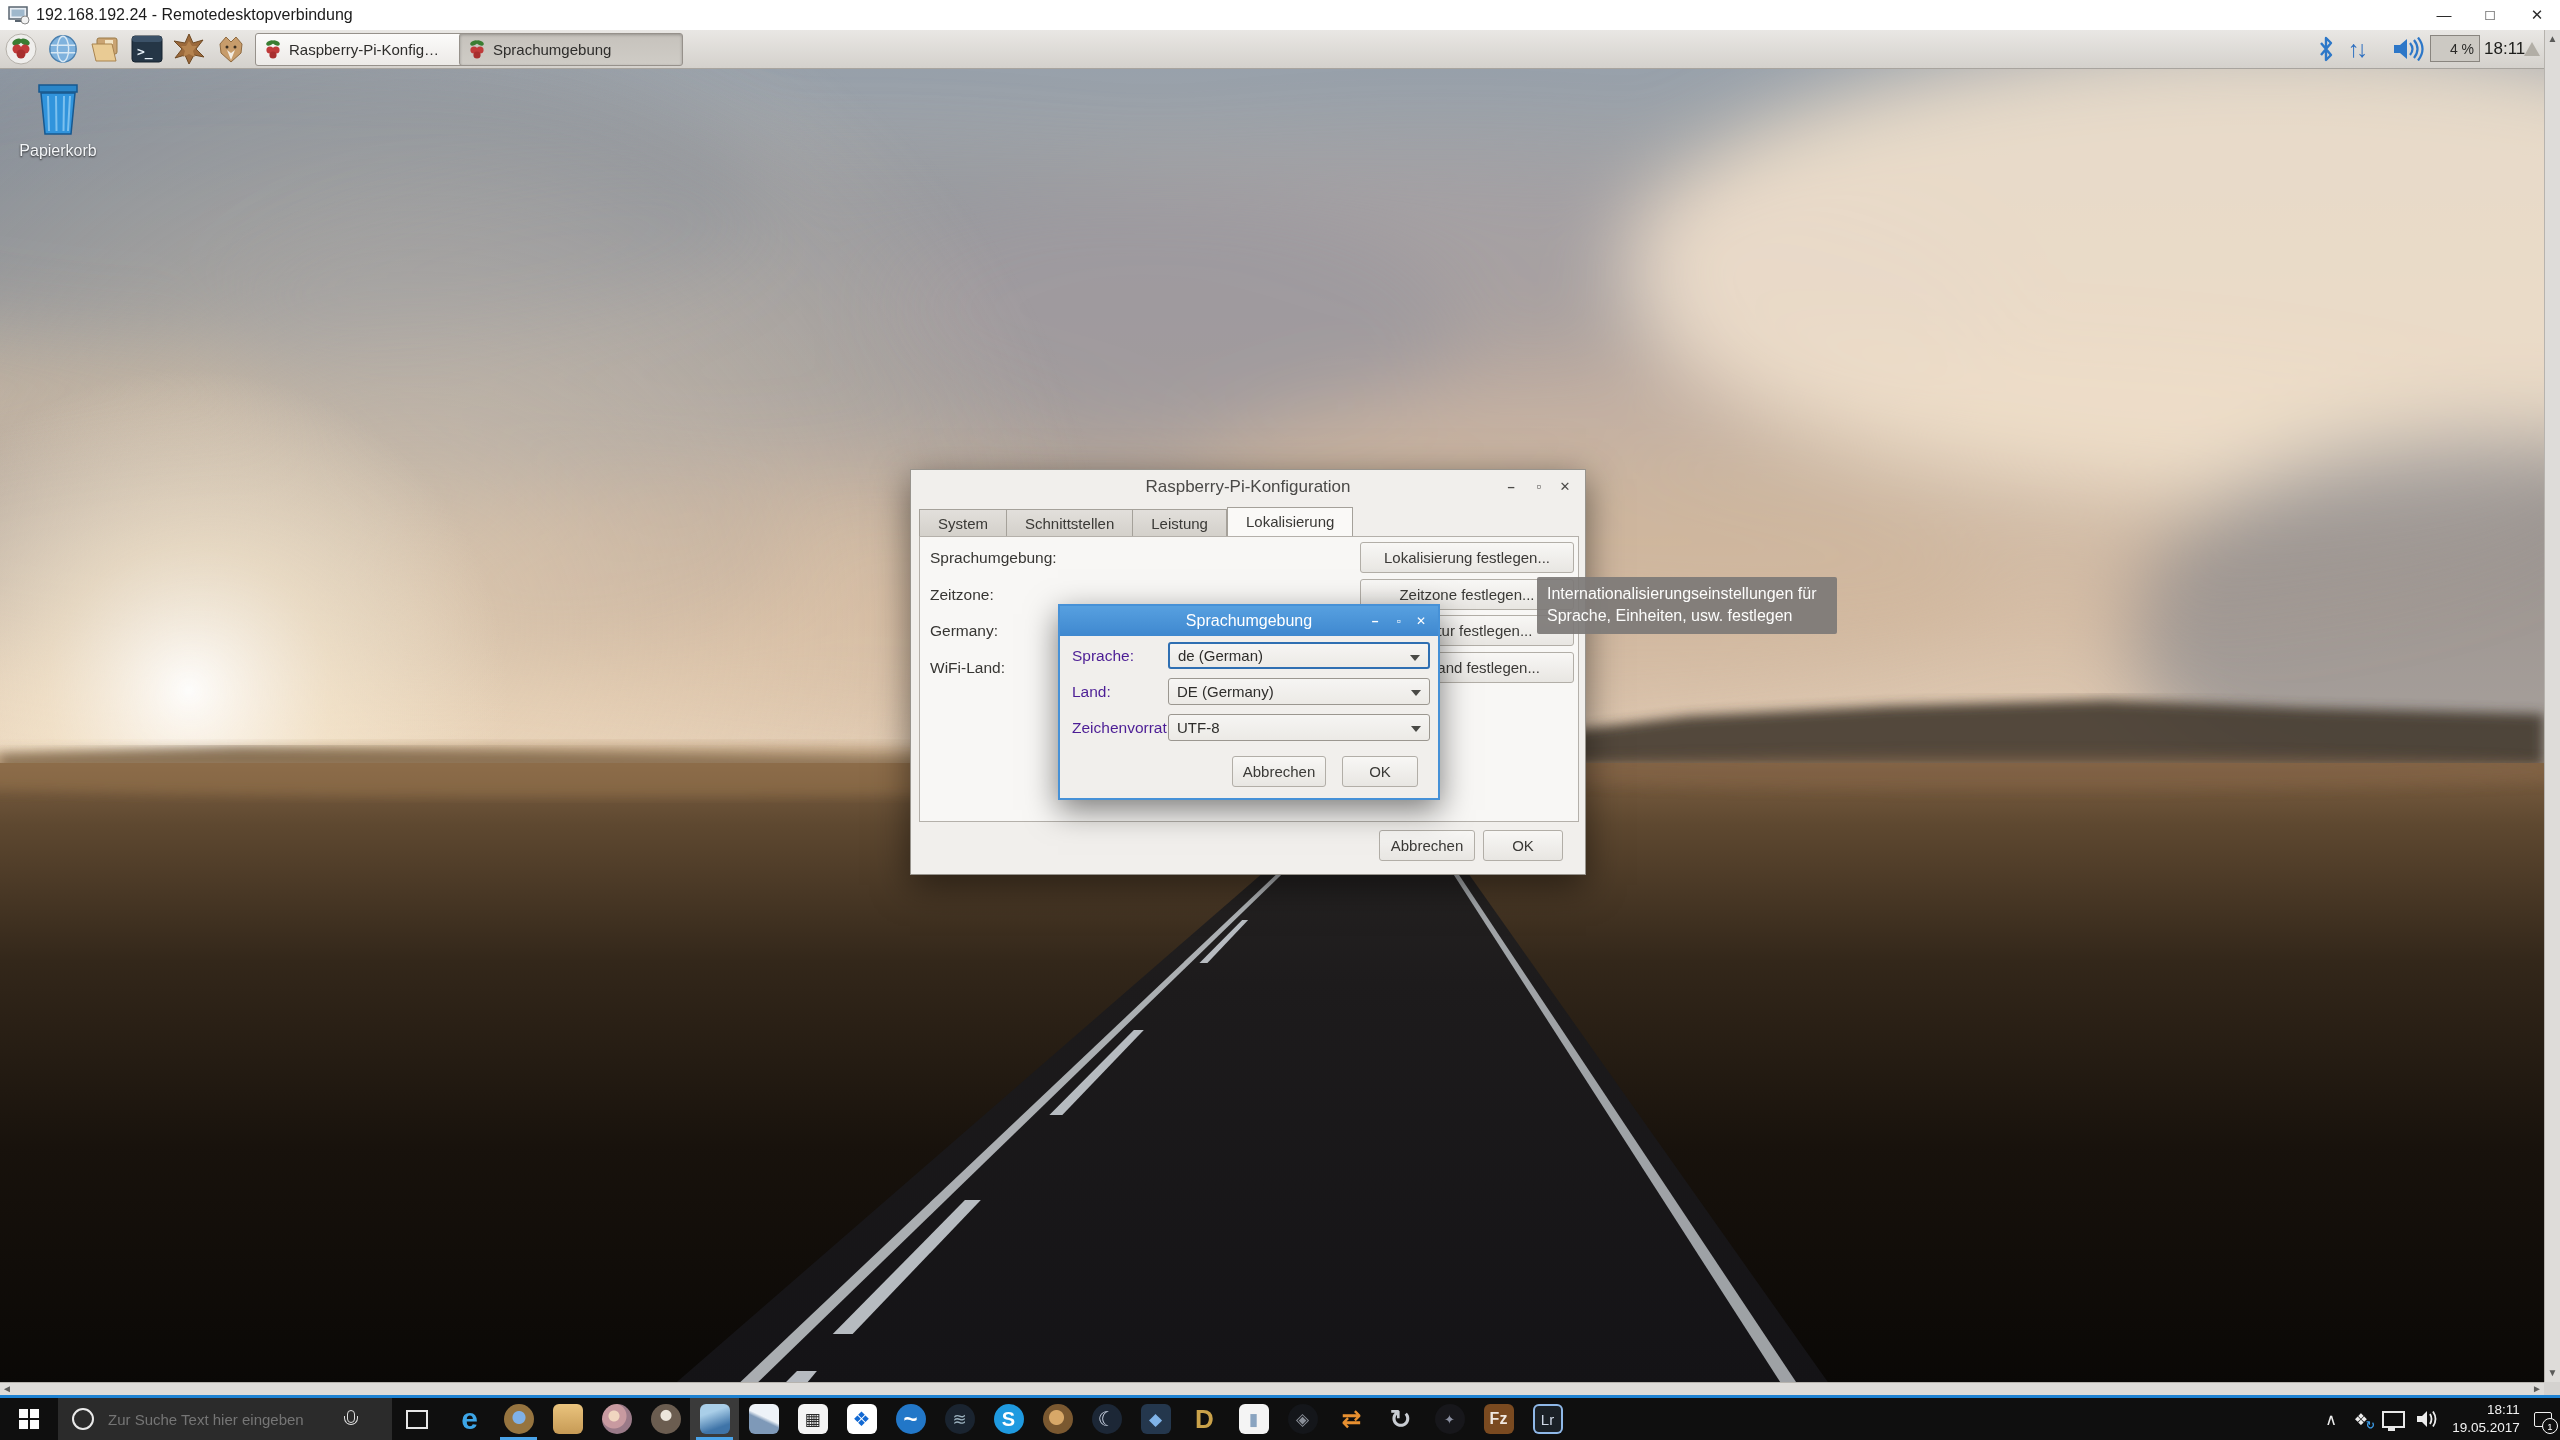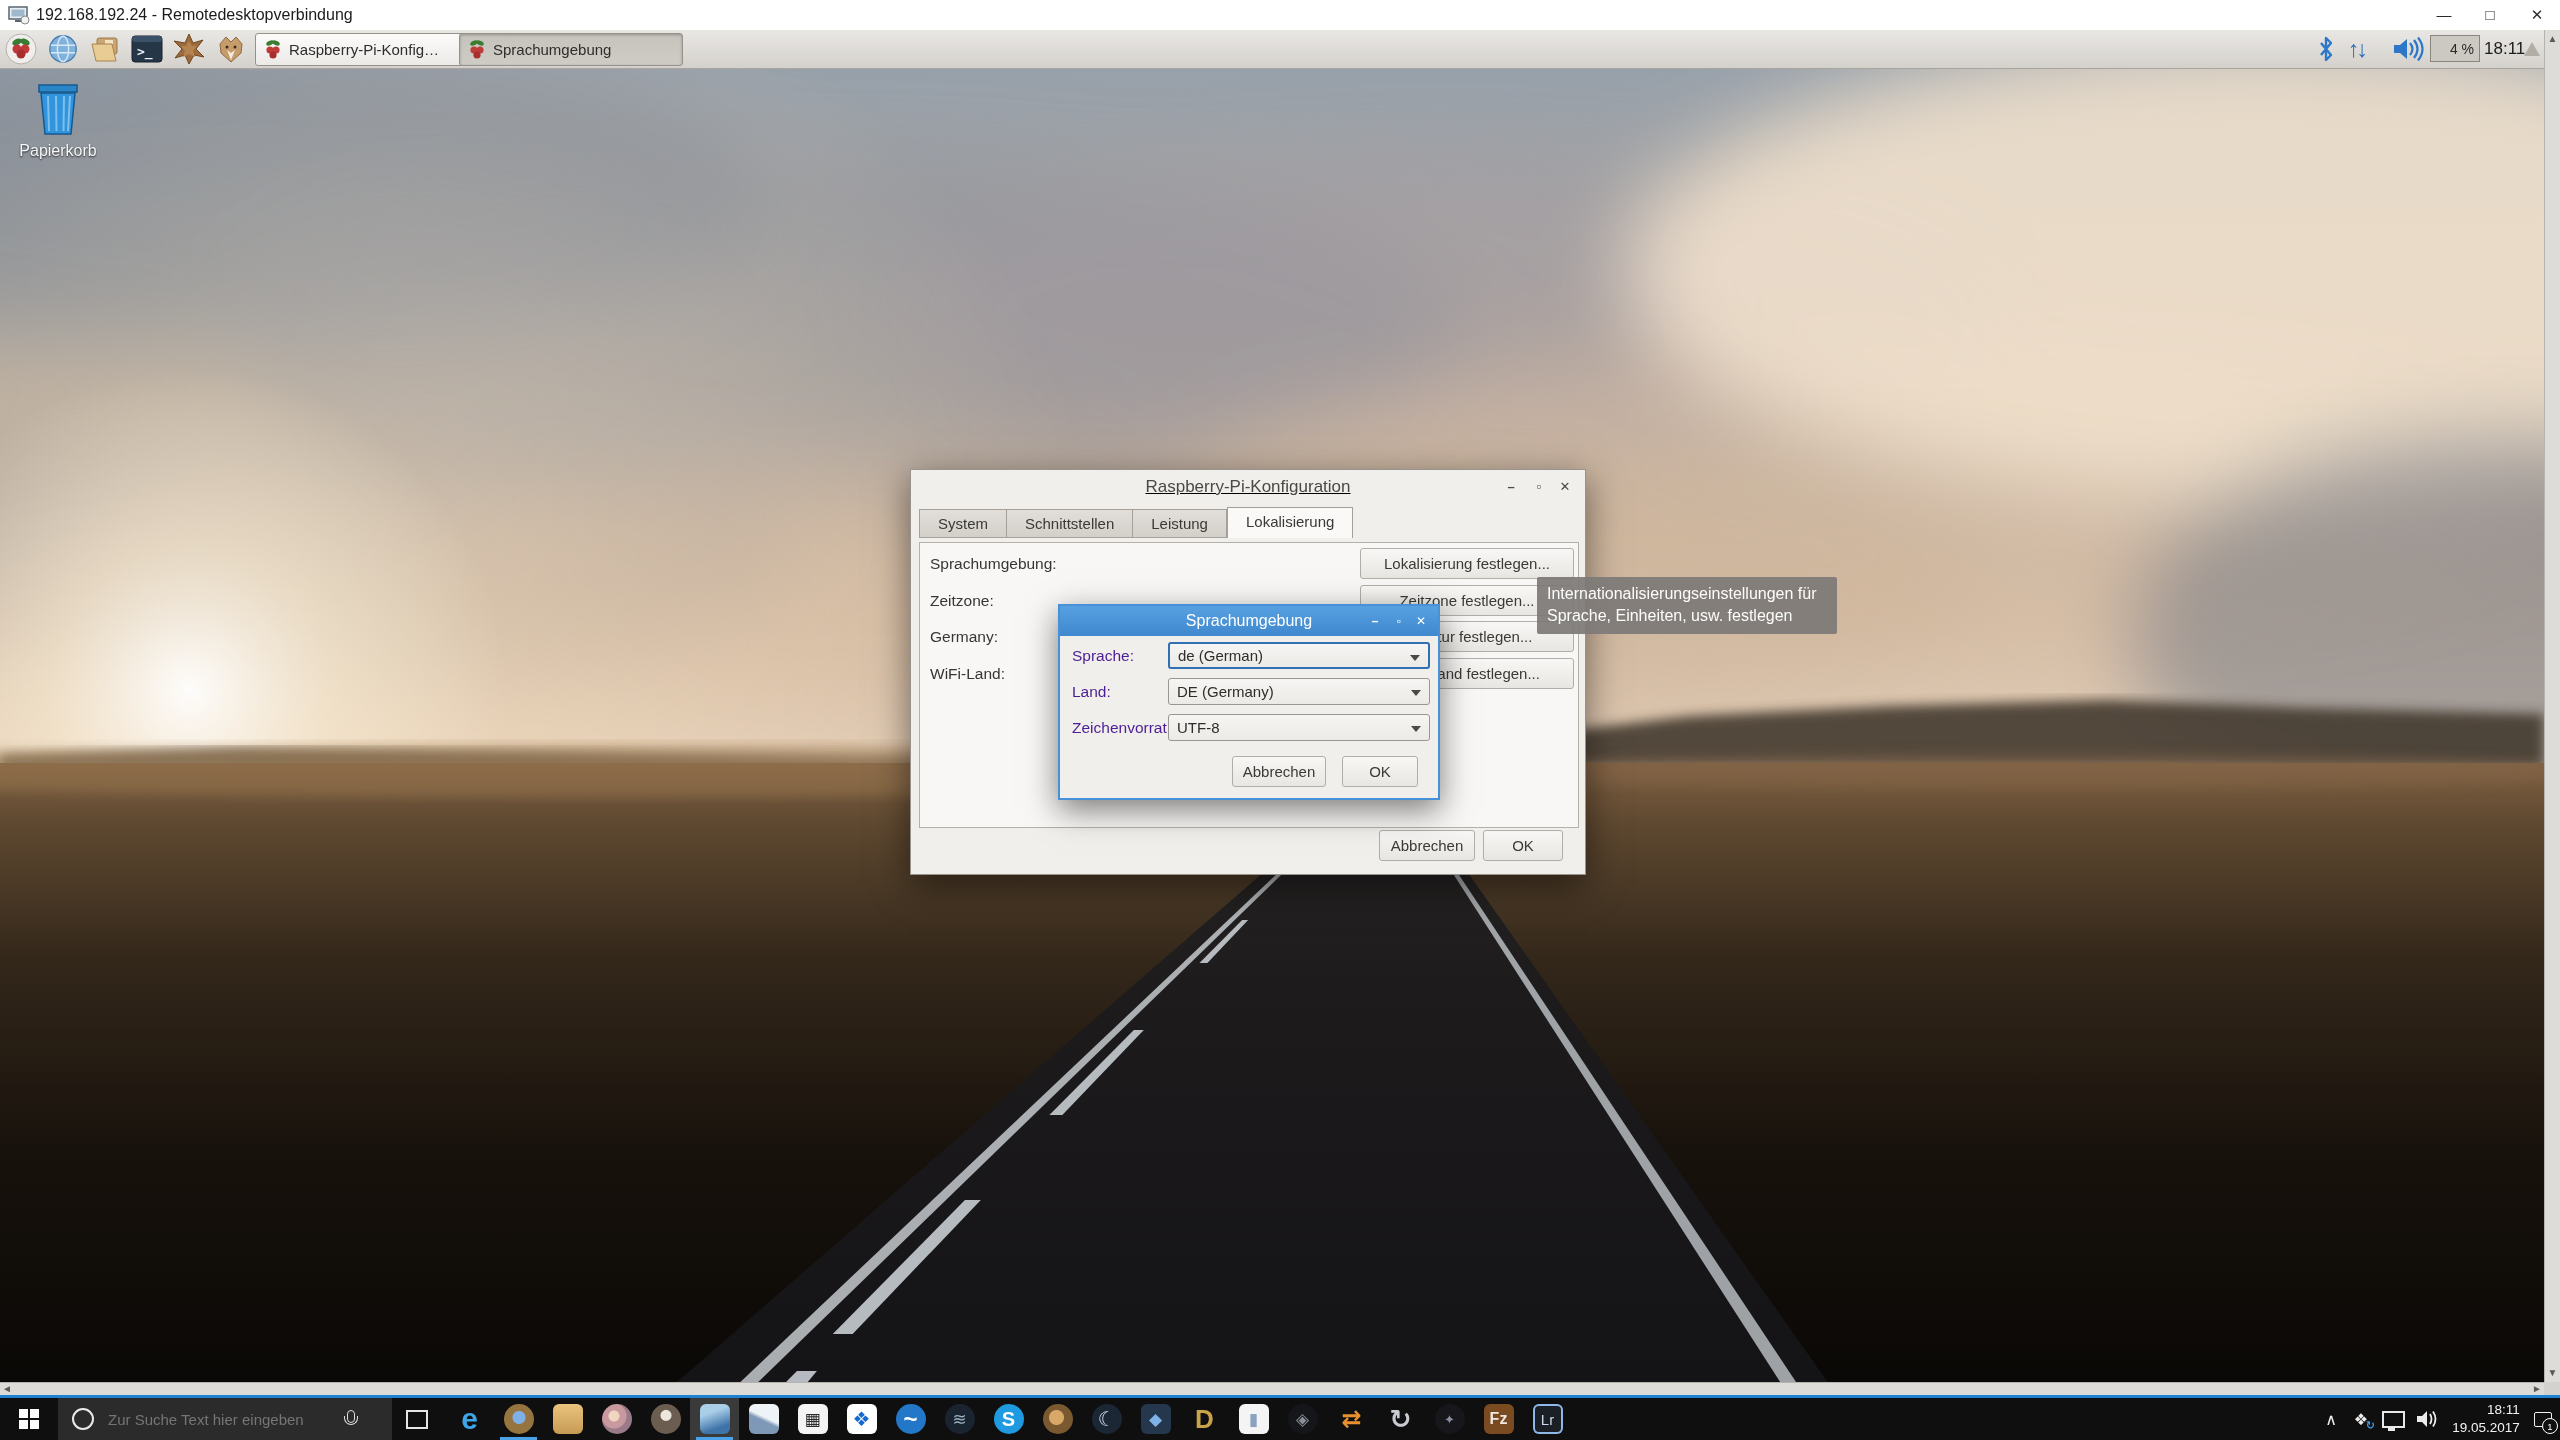--- a/index.html
+++ b/index.html
@@ -23,21 +23,21 @@
   #vscroll{left:2544px;top:30px;width:16px;height:1352px;background:#dedcd9;border-left:1px solid #b6b3ae;box-sizing:border-box;}
   #hscroll{left:0;top:1382px;width:2544px;height:13px;background:#dedcd9;border-top:1px solid #b6b3ae;box-sizing:border-box;}
   #scroll-corner{left:2544px;top:1382px;width:16px;height:13px;background:#d4d2cf;}
   .scroll-arrow{color:#5a5a58;font-size:10px;text-align:center;}
   #rdp-bottom-line{left:0;top:1395px;width:2560px;height:3px;background:#1e82d2;}
   
   #desktop{left:0;top:68px;width:2544px;height:1314px;}
   #trash{left:10px;top:82px;width:96px;text-align:center;}
   #trash-label{margin-top:2px;font-size:16px;color:#f4f6f8;text-shadow:0 1px 2px rgba(0,0,0,.8);}
   
-  .gtk-dialog{background:#f1efec;border:1px solid #98948d;box-shadow:0 10px 34px rgba(0,0,0,.5);box-sizing:border-box;text-decoration:underline;}
+  .gtk-dialog{background:#f1efec;border:1px solid #98948d;box-shadow:0 10px 34px rgba(0,0,0,.5);box-sizing:border-box;}
   .gtk-titlebar{position:relative;height:34px;text-align:center;font-size:17px;color:#4a4947;line-height:34px;}
   .gtk-ctl{position:absolute;top:0;width:24px;height:34px;line-height:34px;text-align:center;font-size:13px;color:#4c4b49;font-weight:bold;}
   .gtk-btn{position:absolute;background:linear-gradient(#f8f7f5,#e8e6e2);border:1px solid #b2aea7;border-radius:3px;font-size:15px;color:#3b3a37;text-align:center;box-sizing:border-box;}
   .tab{display:inline-block;height:27px;line-height:27px;padding:0 18px;font-size:15px;color:#3a3936;background:linear-gradient(#e2dfdb,#d3d0ca);border:1px solid #a5a19a;border-left-width:0;}
   .tab.first{border-left-width:1px;}
   .tab.active{background:#faf9f7;height:30px;border-bottom:0;position:relative;top:-2px;border-left-width:1px;}
   #cfg-frame{background:#f8f7f5;border:1px solid #b4b0aa;}
   .cfg-row-label{position:absolute;left:10px;font-size:15.5px;color:#373633;line-height:31px;}
   
   #locale-dialog{background:#f1efec;border:2px solid #4691d7;box-shadow:0 10px 30px rgba(0,0,0,.5);box-sizing:border-box;}
@@ -269,21 +269,21 @@
   <div class="abs gtk-dialog" style="left:910px;top:469px;width:676px;height:406px">
     <div class="gtk-titlebar">
       <span>Raspberry-Pi-Konfiguration</span>
       <span class="gtk-ctl" style="right:62px">–</span>
       <span class="gtk-ctl" style="right:34px">▫</span>
       <span class="gtk-ctl" style="right:8px">✕</span>
     </div>
     <div class="abs" style="left:8px;top:39px;height:30px">
       <div class="tab first">System</div><div class="tab">Schnittstellen</div><div class="tab">Leistung</div><div class="tab active">Lokalisierung</div>
     </div>
-    <div class="abs" id="cfg-frame" style="left:8px;top:72px;width:658px;height:284px">
+    <div class="abs" id="cfg-frame" style="left:8px;top:66px;width:658px;height:284px">
       <div class="cfg-row-label" style="top:5px">Sprachumgebung:</div>
       <div class="gtk-btn" style="left:440px;top:5px;width:214px;height:31px;line-height:29px">Lokalisierung festlegen...</div>
       <div class="cfg-row-label" style="top:42px">Zeitzone:</div>
       <div class="gtk-btn" style="left:440px;top:42px;width:214px;height:31px;line-height:29px">Zeitzone festlegen...</div>
       <div class="cfg-row-label" style="top:78px">Germany:</div>
       <div class="gtk-btn" style="left:440px;top:78px;width:214px;height:31px;line-height:29px">Tastatur festlegen...</div>
       <div class="cfg-row-label" style="top:115px">WiFi-Land:</div>
       <div class="gtk-btn" style="left:440px;top:115px;width:214px;height:31px;line-height:29px">WiFi-Land festlegen...</div>
     </div>
     <div class="gtk-btn" style="left:468px;top:360px;width:96px;height:31px;line-height:29px">Abbrechen</div>

